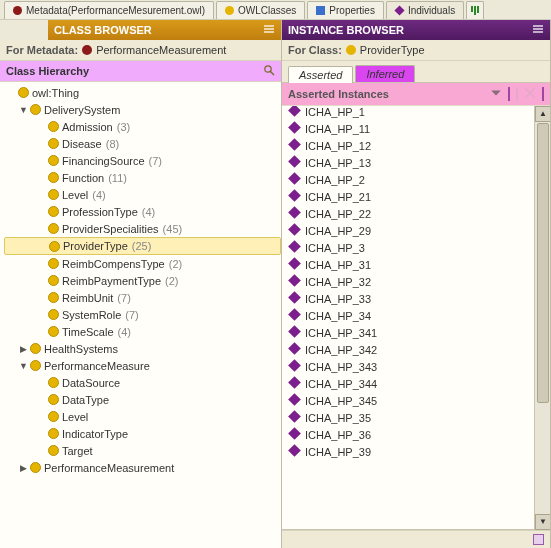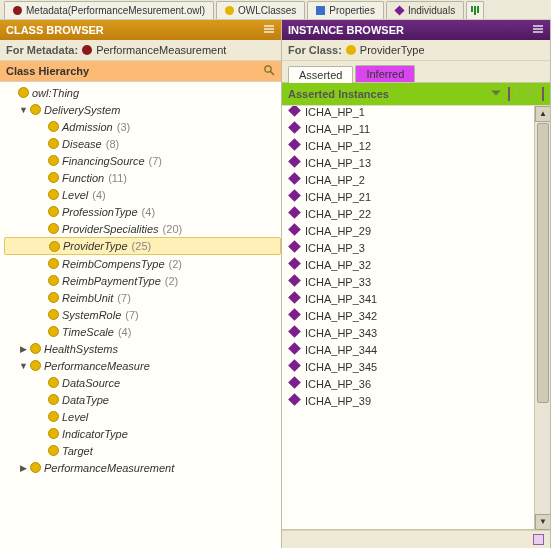--- a/index.html
+++ b/index.html
@@ -15,48 +15,48 @@
   .diam-pur { width: 9px; height: 9px; background: #7a1f8b; transform: rotate(45deg) scale(0.8); }
   .bars-grn { display:flex; flex-direction:row; gap:1px; }
   .bars-grn span { width:2px; background:#2a8a2a; }
 
   .columns { display: flex; height: 528px; }
   .pane { display: flex; flex-direction: column; border-right: 1px solid #c0bca8; }
   .paneL { width: 282px; }
   .paneR { flex: 1; }
 
   .hdr { height: 20px; display: flex; align-items: center; padding: 0 6px; font-weight: bold; font-size: 11px; color: #fff; }
-  .hdrL { background: linear-gradient(#d89a1a, #c07f0e); }
+  .hdrL { background: linear-gradient(#d89a1a, #c07f0e); margin-left: 48px; }
   .hdrR { background: linear-gradient(#6d2a80, #4f1960); }
   .hdr .menu { margin-left: auto; cursor: pointer; opacity: .85; }
 
   .subhdr { background: #efead5; border-bottom: 1px solid #d8d3bc; padding: 4px 6px; display: flex; align-items: center; gap: 4px; font-size: 11px; }
   .subhdr .lbl { font-weight: bold; color: #555; }
   .subhdr .circ-red { width:10px; height:10px; }
   .subhdr .circ-yel { width:10px; height:10px; }
 
-  .sec { background: #fdba74; border-bottom: 1px solid #d8d3bc; padding: 3px 6px; display:flex; align-items:center; font-weight: bold;}
+  .sec { background: #f0abfc; border-bottom: 1px solid #d8d3bc; padding: 3px 6px; display:flex; align-items:center; font-weight: bold;}
   .sec .glass { margin-left:auto; cursor:grab; }
 
   .tree { flex:1; overflow:auto; background:#fffef8; padding: 2px 0 6px 4px; }
   .row { display:flex; align-items:center; height:17px; cursor:pointer; padding-right:4px; }
   .row.sel { background:#fff0b8; border:1px solid #e0c860; border-radius:2px; height:18px; }
   .tog { width:11px; text-align:center; color:#555; font-size:9px; }
   .bullet { width:11px; height:11px; border-radius:50%; background:#e4b400; margin:0 3px 0 1px; flex-shrink:0; border:0.5px solid #b88f00;}
-  .name { white-space:nowrap;font-style:italic; }
+  .name { white-space:nowrap; }
   .cnt { color:#888; margin-left:4px; }
   .ind0 { padding-left: 2px; }
   .ind1 { padding-left: 14px; }
   .ind2 { padding-left: 32px; }
 
-  .tabsR { display:flex; background:#efead5; padding:4px 6px 0 6px; border-bottom:1px solid #c9c4ae; }
+  .tabsR { display:flex; background:#efead5; padding:4px 6px 0 6px; border-bottom:1px solid #c9c4ae;font-style:italic; }
   .rtab { padding:2px 10px; border:1px solid #b8b4a2; border-bottom:none; background:#d946ef; margin-right:2px; font-size:11px; border-radius:2px 2px 0 0; cursor:pointer;}
   .rtab.active { background:#fffef8; position:relative; top:1px;}
 
-  .instHdr { display:flex; align-items:center; padding:4px 6px; background:#84cc16; border-bottom:1px solid #e0dcc8;}
+  .instHdr { display:flex; align-items:center; padding:4px 6px; background:#f9a8d4; border-bottom:1px solid #e0dcc8;}
   .instHdr .t { font-weight:bold; color:#555; }
   .ops { margin-left:auto; display:flex; gap:6px; align-items:center;}
   .op { cursor:pointer; opacity:.7; }
   .op.di { opacity:.25; cursor:default;}
   .diamop { width:10px; height:10px; border:1.5px solid #7a1f8b; transform:rotate(45deg); }
   .diamop.fill { background:#7a1f8b; }
 
   .list { flex:1; overflow:auto; background:#fffef8; border-bottom:1px solid #c9c4ae;}
   .li { display:flex; align-items:flex-start; height:17px; padding-left:6px; cursor:pointer;}
   .dm { width:9px; height:9px; background:#7a1f8b; transform:rotate(45deg); margin: 0 6px 0 2px; flex-shrink:0;}
@@ -168,21 +168,21 @@
         <div class="row ind2">
           <span class="tog"></span>
           <span class="bullet"></span>
           <span class="name">ProfessionType</span>
           <span class="cnt">(4)</span>
         </div>
         <div class="row ind2">
           <span class="tog"></span>
           <span class="bullet"></span>
           <span class="name">ProviderSpecialities</span>
-          <span class="cnt">(20)</span>
+          <span class="cnt">(45)</span>
         </div>
         <div class="row ind2 sel">
           <span class="tog"></span>
           <span class="bullet"></span>
           <span class="name">ProviderType</span>
           <span class="cnt">(25)</span>
         </div>
         <div class="row ind2">
           <span class="tog"></span>
           <span class="bullet"></span>
@@ -321,45 +321,57 @@
           <div class="li">
             <span class="dm"></span>
             <span>ICHA_HP_29</span>
           </div>
           <div class="li">
             <span class="dm"></span>
             <span>ICHA_HP_3</span>
           </div>
           <div class="li">
             <span class="dm"></span>
+            <span>ICHA_HP_31</span>
+          </div>
+          <div class="li">
+            <span class="dm"></span>
             <span>ICHA_HP_32</span>
           </div>
           <div class="li">
             <span class="dm"></span>
             <span>ICHA_HP_33</span>
           </div>
           <div class="li">
             <span class="dm"></span>
+            <span>ICHA_HP_34</span>
+          </div>
+          <div class="li">
+            <span class="dm"></span>
             <span>ICHA_HP_341</span>
           </div>
           <div class="li">
             <span class="dm"></span>
             <span>ICHA_HP_342</span>
           </div>
           <div class="li">
             <span class="dm"></span>
             <span>ICHA_HP_343</span>
           </div>
           <div class="li">
             <span class="dm"></span>
             <span>ICHA_HP_344</span>
           </div>
           <div class="li">
             <span class="dm"></span>
             <span>ICHA_HP_345</span>
+          </div>
+          <div class="li">
+            <span class="dm"></span>
+            <span>ICHA_HP_35</span>
           </div>
           <div class="li">
             <span class="dm"></span>
             <span>ICHA_HP_36</span>
           </div>
           <div class="li">
             <span class="dm"></span>
             <span>ICHA_HP_39</span>
           </div>
         </div>

